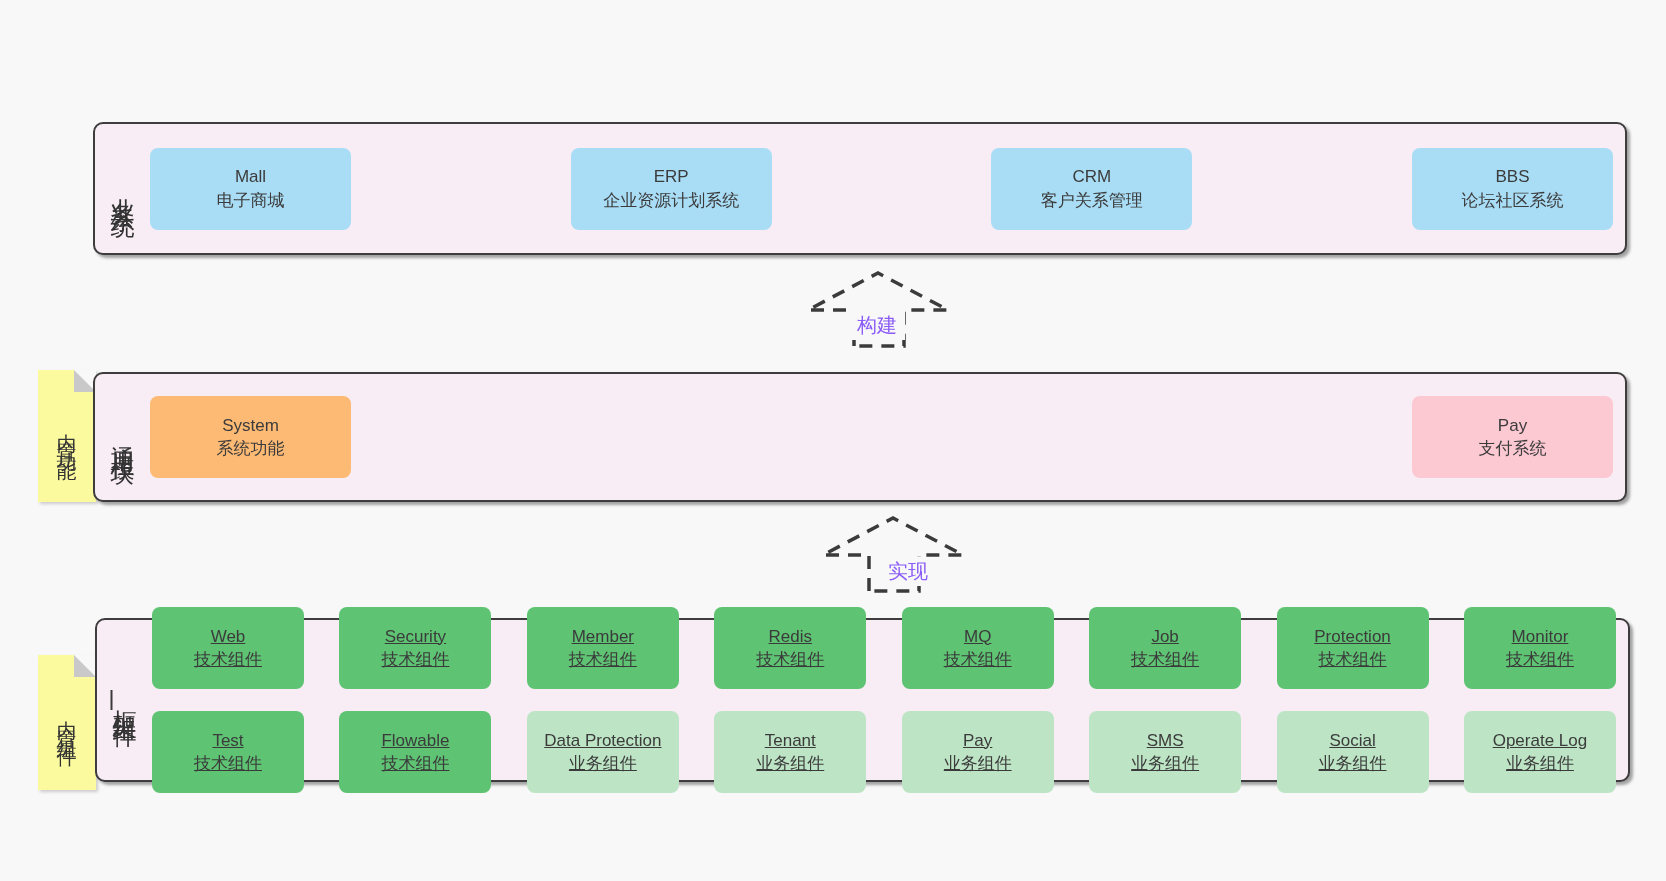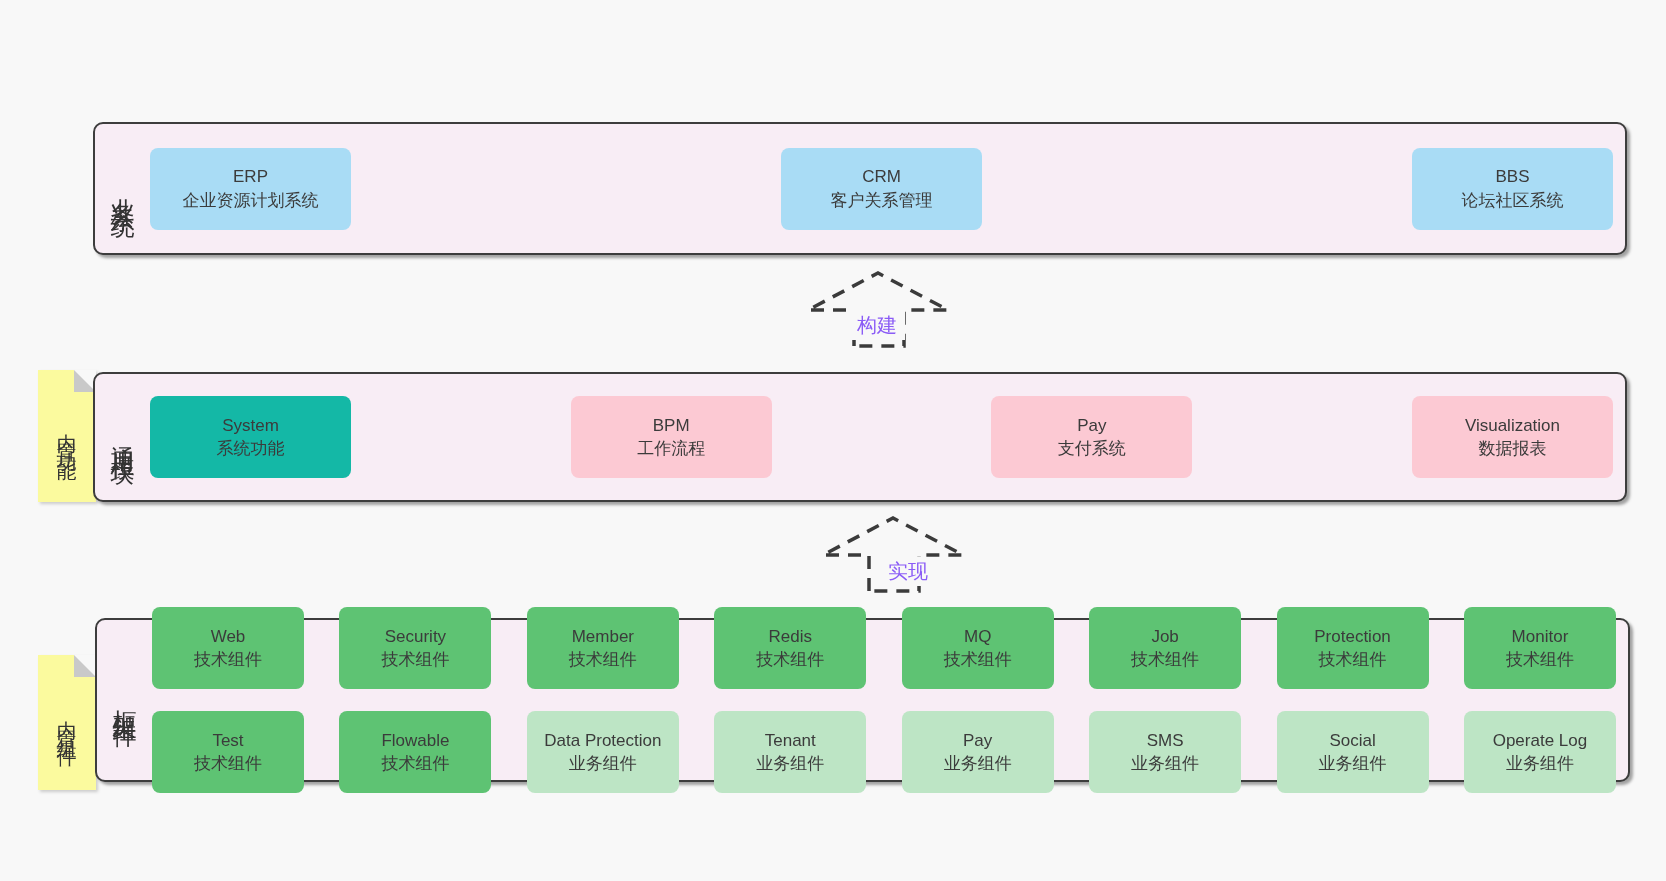--- a/index.html
+++ b/index.html
@@ -11,39 +11,39 @@
   }
   
   .container{
     position:absolute;left:93px;width:1534px;
     background:#f8edf5;border:2px solid #3d3d3d;border-radius:10px;
     box-shadow:3px 3px 3px rgba(0,0,0,0.35);
     display:flex;align-items:center;box-sizing:border-box;z-index:2;
   }
   .row-business{top:122px;height:133px;}
   .row-modules{top:372px;height:130px;}
-  .row-components{top:618px;height:164px;left:95px;width:1535px;}
+  .row-components{top:618px;height:164px;left:95px;width:1535px;text-decoration:underline;}
   .label-col{width:55px;flex:0 0 55px;display:flex;align-items:center;justify-content:center;align-self:stretch;}
   .vlabel{
     writing-mode:vertical-rl;text-orientation:upright;
     font-size:24px;letter-spacing:5px;color:#333;line-height:1;
   }
   .boxes{flex:1;display:flex;justify-content:space-between;padding-right:12px;}
   .boxes-col{flex:1;display:flex;flex-direction:column;gap:22px;padding-right:12px;}
   .boxes-col .boxes{padding-right:0;}
   
   .box{
     border-radius:8px;display:flex;flex-direction:column;align-items:center;justify-content:center;
     text-align:center;font-size:17px;line-height:1.38;color:#3b3b3b;box-sizing:border-box;
   }
   .box span{display:block;}
   .w6{width:201px;height:82px;padding:0 8px;}
   .w8{width:152px;height:82px;padding:0 14px;}
   .c-blue{background:#A9DCF5;}
-  .c-red{background:#14b8a6;}
+  .c-red{background:#fdba74;}
   .c-pink{background:#FCC9D3;}
   .c-green{background:#5EC373;}
   .c-lgreen{background:#BDE5C5;}
   
   .note{
     position:absolute;left:38px;width:58px;background:#FBFA9E;
     display:flex;align-items:center;justify-content:center;
     box-shadow:2px 2px 3px rgba(0,0,0,0.18);z-index:1;
   }
   .note-modules{top:370px;height:132px;}
@@ -83,20 +83,24 @@
     <span class="fold"></span>
     <span class="note-text">内置组件</span>
   </div>
 
   <section class="container row-business">
     <div class="label-col">
       <span class="vlabel">业务系统</span>
     </div>
     <div class="boxes">
       <div class="box w6 c-blue">
+        <span>Mall</span>
+        <span>电子商城</span>
+      </div>
+      <div class="box w6 c-blue">
         <span>ERP</span>
         <span>企业资源计划系统</span>
       </div>
       <div class="box w6 c-blue">
         <span>CRM</span>
         <span>客户关系管理</span>
       </div>
       <div class="box w6 c-blue">
         <span>BBS</span>
         <span>论坛社区系统</span>
@@ -112,30 +116,22 @@
   <section class="container row-modules">
     <div class="label-col">
       <span class="vlabel">通用模块</span>
     </div>
     <div class="boxes">
       <div class="box w6 c-red">
         <span>System</span>
         <span>系统功能</span>
       </div>
       <div class="box w6 c-pink">
-        <span>BPM</span>
-        <span>工作流程</span>
-      </div>
-      <div class="box w6 c-pink">
         <span>Pay</span>
         <span>支付系统</span>
-      </div>
-      <div class="box w6 c-pink">
-        <span>Visualization</span>
-        <span>数据报表</span>
       </div>
     </div>
   </section>
 
   <svg class="arrow arrow2" width="156" height="84" viewBox="0 0 156 84">
     <polygon points="54,80 54,44 8,44 78,7 148,44 104,44 104,80"></polygon>
   </svg>
   <div class="arrow-label arrow2-label">实现</div>
 
   <section class="container row-components">

